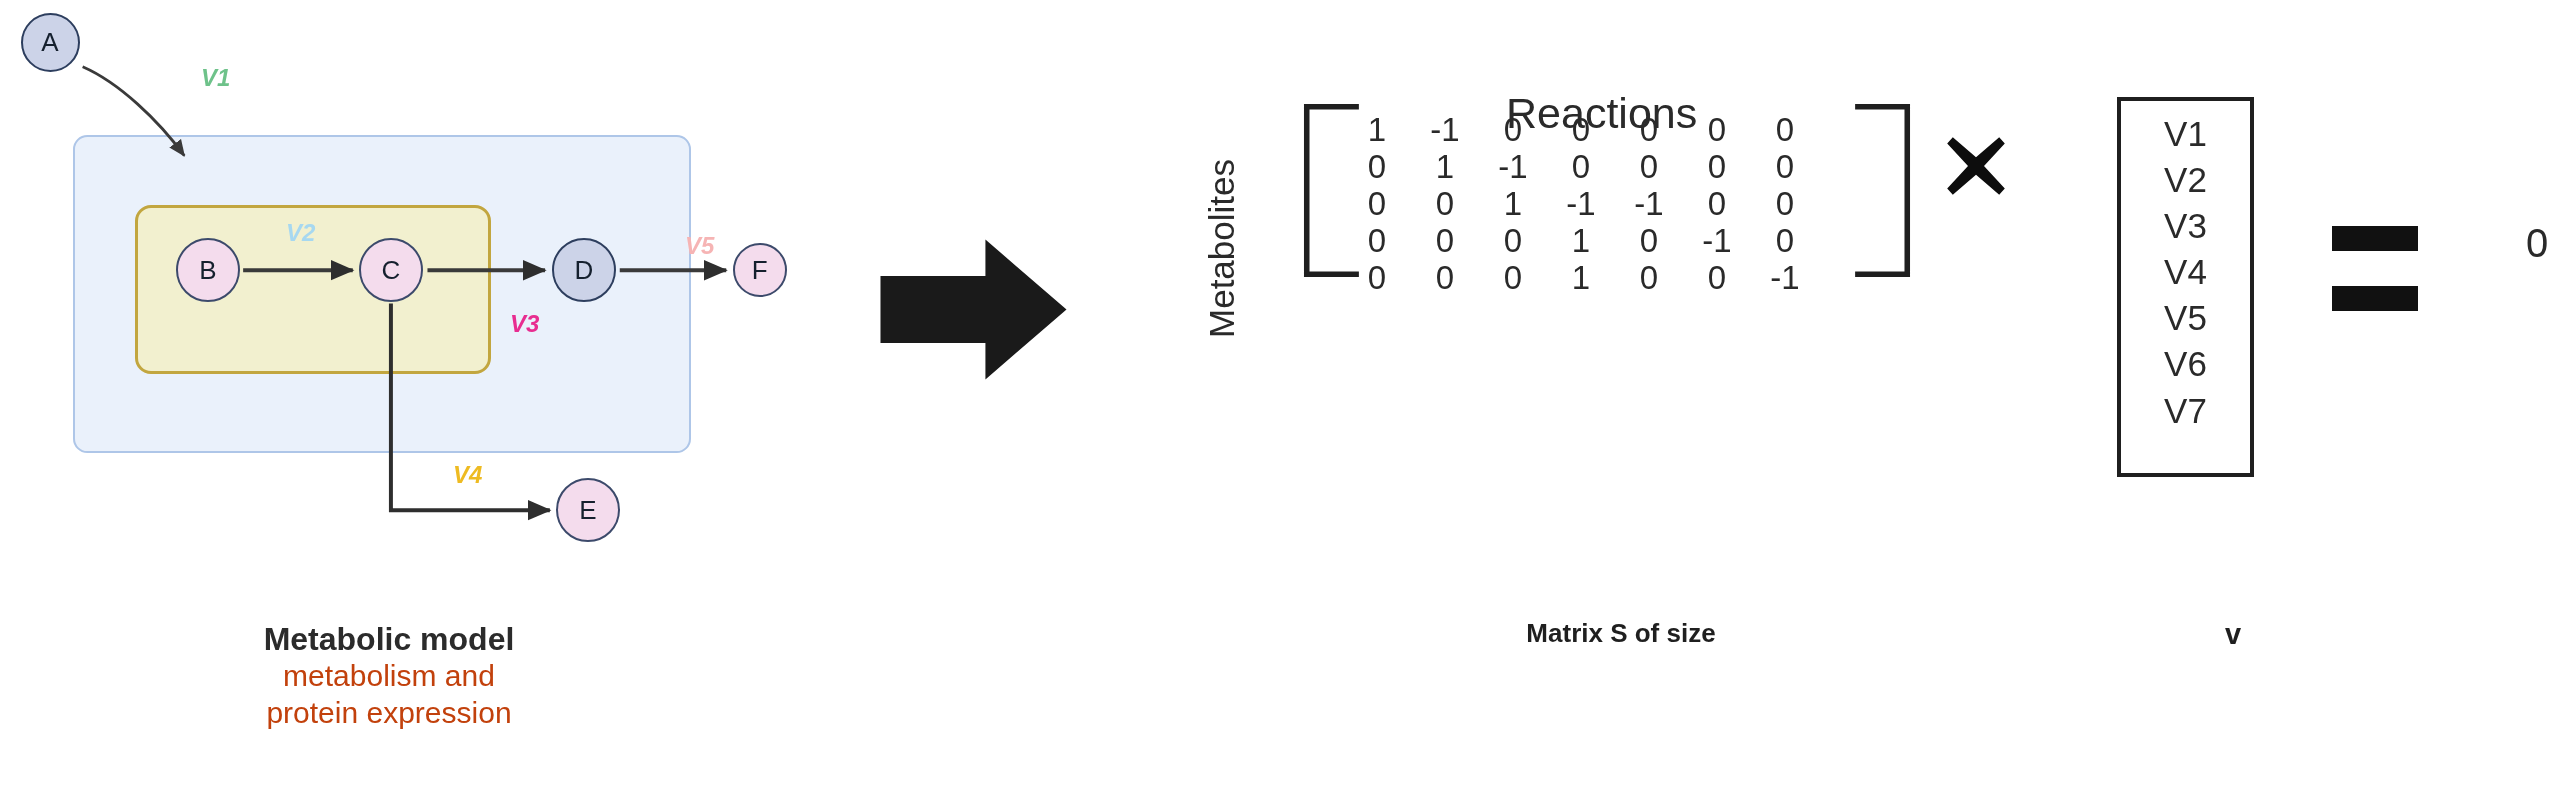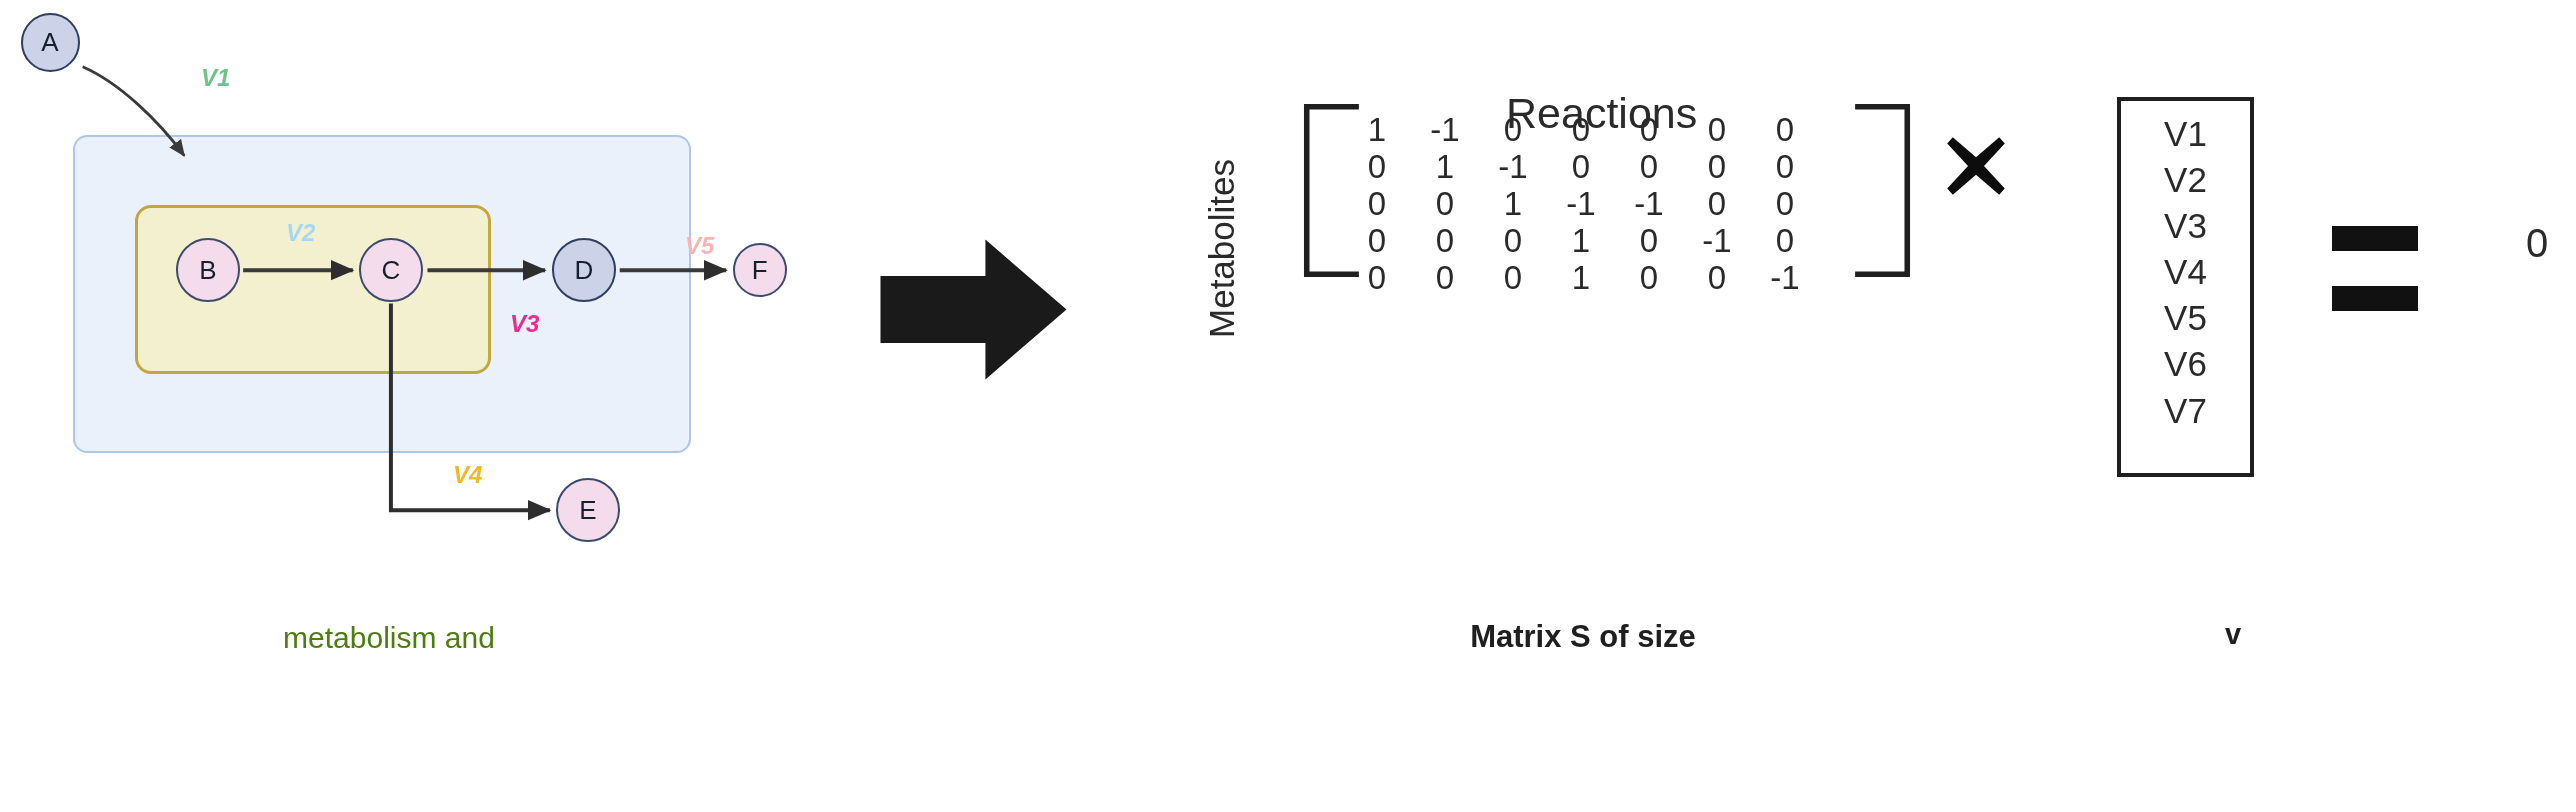--- a/index.html
+++ b/index.html
@@ -125,29 +125,29 @@
   }
   #cap-left .cap-title {
     font-size: 32px;
     font-weight: bold;
     color: #2b2b2b;
     line-height: 1.2;
     display: block;
   }
   #cap-left .cap-sub {
     font-size: 30px;
-    color: #4d7c0f;
+    color: #c2410c;
     line-height: 1.22;
     display: block;
   }
   #cap-matrix {
-    left: 1265px;
+    left: 1303px;
     top: 618px;
     width: 636px;
-    font-size: 31px;
+    font-size: 26px;
     font-weight: bold;
     color: #1f1f1f;
     line-height: 1.2;
   }
   #cap-matrix .cap-line { display: block; }
   #cap-vector {
     left: 2098px;
     top: 618px;
     width: 270px;
     font-size: 29px;
@@ -309,21 +309,23 @@
     <span class="node-label">F</span>
   </div>
 
   <span class="flux" id="flux-v1">V1</span>
   <span class="flux" id="flux-v2">V2</span>
   <span class="flux" id="flux-v3">V3</span>
   <span class="flux" id="flux-v4">V4</span>
   <span class="flux" id="flux-v5">V5</span>
 
   <div class="caption" id="cap-left">
+    <span class="cap-title">Metabolic model</span>
     <span class="cap-sub">metabolism and</span>
+    <span class="cap-sub">protein expression</span>
   </div>
 
   <svg id="block-arrow" viewBox="0 0 250 200" xmlns="http://www.w3.org/2000/svg">
     <path d="M 8,58 L 140,58 L 140,12 L 242,100 L 140,188 L 140,142 L 8,142 Z" fill="#1a1a1a"></path>
   </svg>
 
   <span id="reactions-label">Reactions</span>
   <span id="metabolites-label">Metabolites</span>
 
   <svg class="bracket" id="bracket-left" viewBox="0 0 100 220" xmlns="http://www.w3.org/2000/svg">

